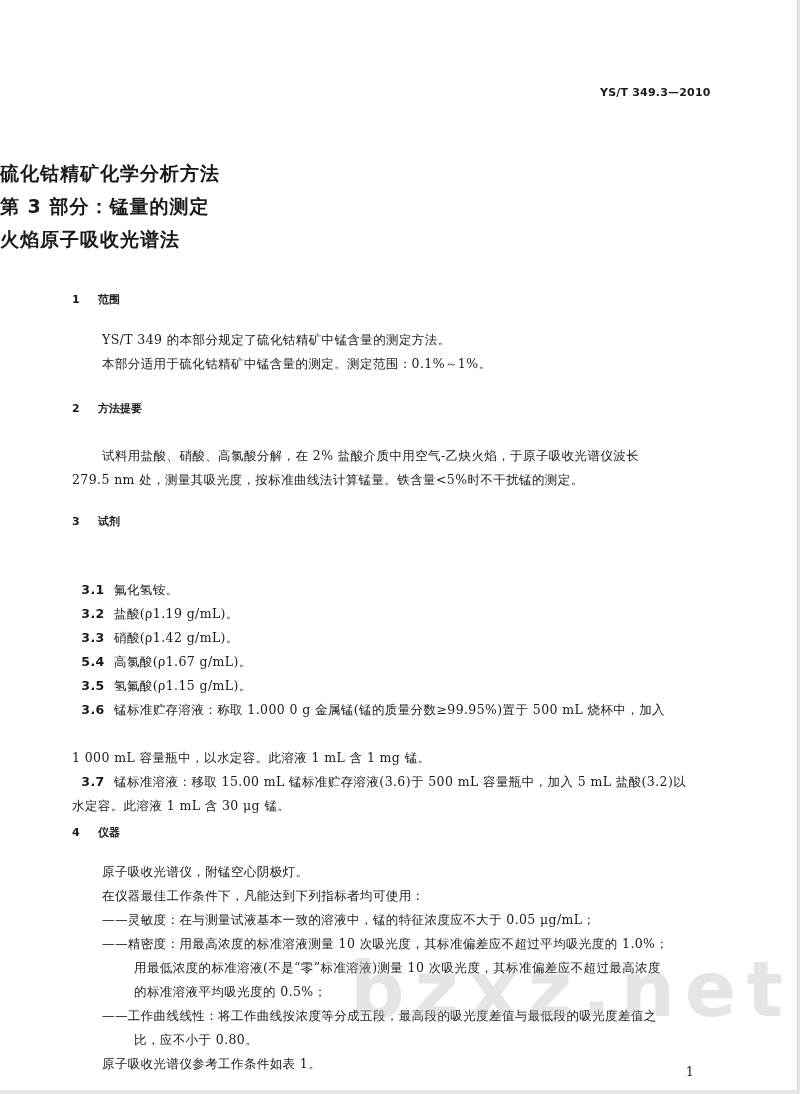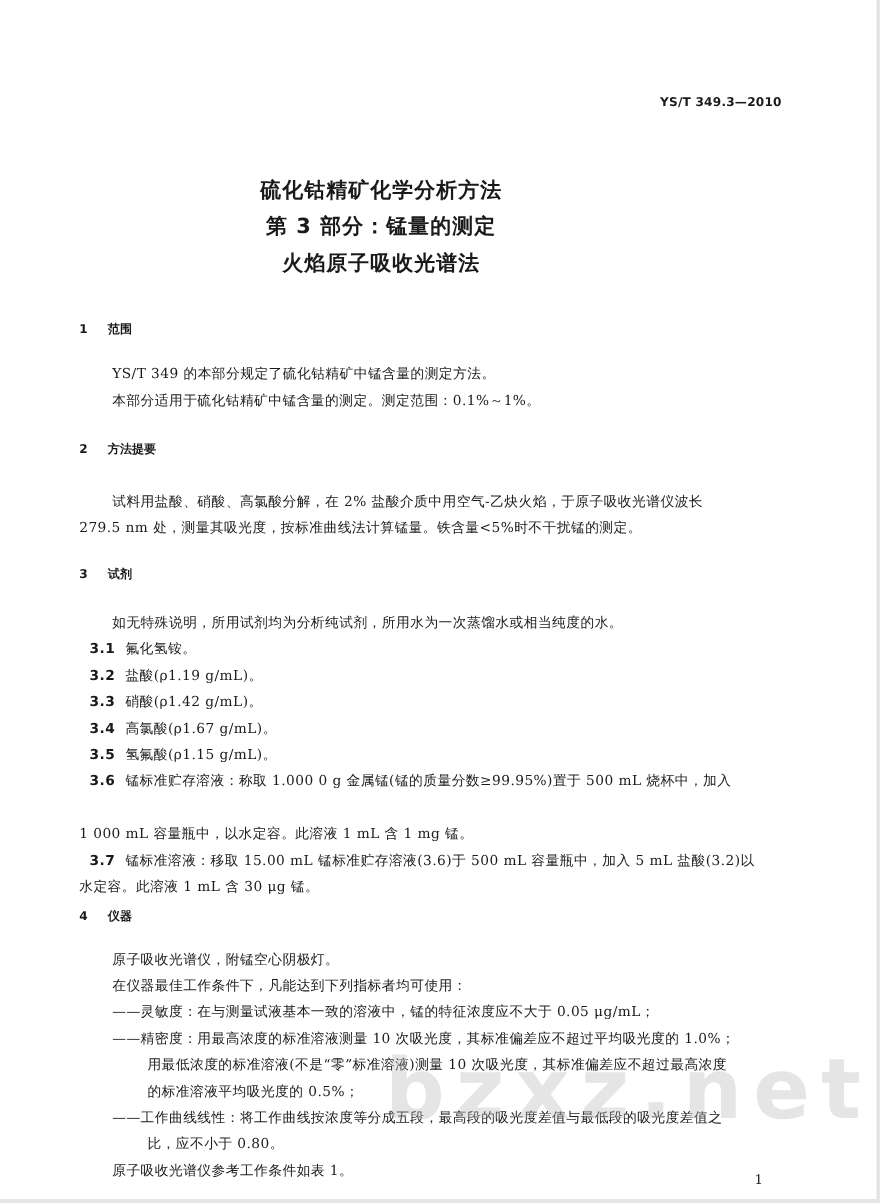--- a/index.html
+++ b/index.html
@@ -11,21 +11,21 @@
     }
     .page {
       position: absolute; left: 0; top: 0; width: 797px; height: 1090px;
       background: #ffffff; border-right: 1px solid #d8d8d8;
     }
     .std-code {
       position: absolute; left: 600px; top: 86px;
       font-family: "DejaVu Sans", "Liberation Sans", sans-serif;
       font-weight: bold; font-size: 11px; letter-spacing: 0.2px;
     }
-    .title-block { position: absolute; left: 0; width: 693px; top: 157px; text-align: center; }
+    .title-block { position: absolute; left: 0; width: 693px; top: 157px; text-align: left; }
     .title-line {
       font-family: "DejaVu Sans", "Liberation Sans", sans-serif;
       font-weight: bold; font-size: 19px; line-height: 33px; letter-spacing: 1px;
     }
     .sec-head {
       position: absolute; left: 72px;
       font-family: "DejaVu Sans", "Liberation Sans", sans-serif;
       font-weight: bold; font-size: 11px;
     }
     .sec-head .num { display: inline-block; width: 26px; }
@@ -62,26 +62,25 @@
 
   <div class="sec-head" style="top:401px">
     <span class="num">2</span><span>方法提要</span>
   </div>
   <div class="p ind" style="top:446px">试料用盐酸、硝酸、高氯酸分解，在 2% 盐酸介质中用空气-乙炔火焰，于原子吸收光谱仪波长</div>
   <div class="p flush" style="top:470px">279.5 nm 处，测量其吸光度，按标准曲线法计算锰量。铁含量&lt;5%时不干扰锰的测定。</div>
 
   <div class="sec-head" style="top:514px">
     <span class="num">3</span><span>试剂</span>
   </div>
-  <div class="p ind" style="top:556px">如无特殊说明，所用试剂均为分析纯试剂，所用水为一次蒸馏水或相当纯度的水。</div>
 
   <div class="p flush" style="top:580px"><span class="item-num">3.1</span><span>氟化氢铵。</span></div>
   <div class="p flush" style="top:604px"><span class="item-num">3.2</span><span>盐酸(ρ1.19 g/mL)。</span></div>
   <div class="p flush" style="top:628px"><span class="item-num">3.3</span><span>硝酸(ρ1.42 g/mL)。</span></div>
-  <div class="p flush" style="top:652px"><span class="item-num">3.4</span><span>高氯酸(ρ1.67 g/mL)。</span></div>
+  <div class="p flush" style="top:652px"><span class="item-num">5.4</span><span>高氯酸(ρ1.67 g/mL)。</span></div>
   <div class="p flush" style="top:676px"><span class="item-num">3.5</span><span>氢氟酸(ρ1.15 g/mL)。</span></div>
   <div class="p flush" style="top:700px"><span class="item-num">3.6</span><span>锰标准贮存溶液：称取 1.000 0 g 金属锰(锰的质量分数≥99.95%)置于 500 mL 烧杯中，加入</span></div>
   <div class="p flush" style="top:748px">1 000 mL 容量瓶中，以水定容。此溶液 1 mL 含 1 mg 锰。</div>
   <div class="p flush" style="top:772px"><span class="item-num">3.7</span><span>锰标准溶液：移取 15.00 mL 锰标准贮存溶液(3.6)于 500 mL 容量瓶中，加入 5 mL 盐酸(3.2)以</span></div>
   <div class="p flush" style="top:796px">水定容。此溶液 1 mL 含 30 μg 锰。</div>
 
   <div class="sec-head" style="top:825px">
     <span class="num">4</span><span>仪器</span>
   </div>
   <div class="p ind" style="top:862px">原子吸收光谱仪，附锰空心阴极灯。</div>

